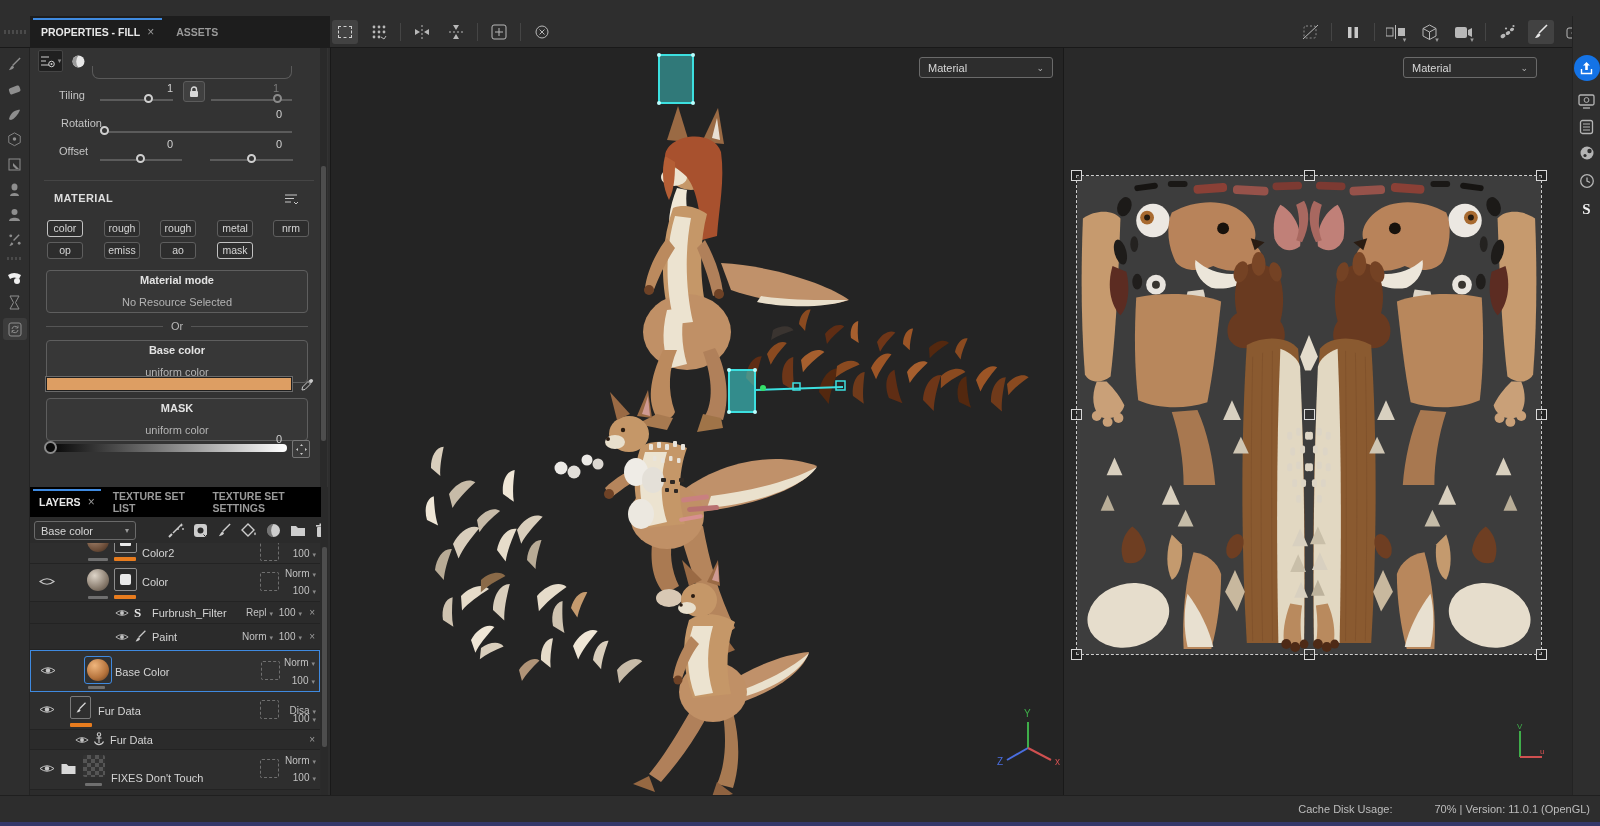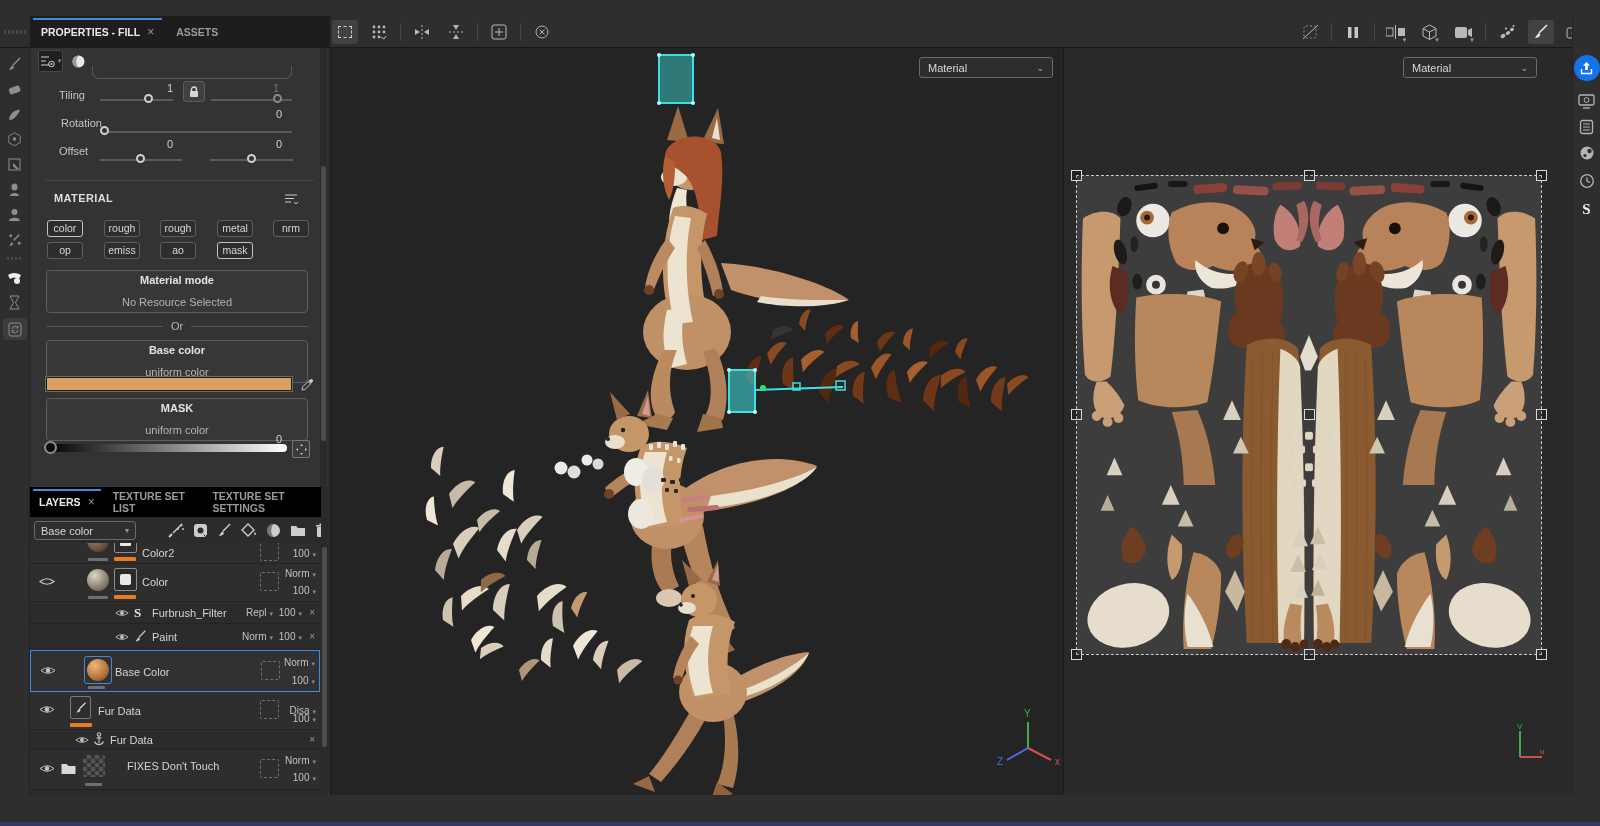--- a/index.html
+++ b/index.html
@@ -648,21 +648,21 @@
               <path d="M1 5.5 Q8 0 15 5.5 Q8 11 1 5.5 Z" fill="none" stroke="#c4c4c4"></path>
               <circle cx="8" cy="5.5" r="2.2" fill="#c4c4c4"></circle>
             </svg>
         </span>
         <span style="position:absolute; left:30px; top:12px;">
           <svg width="17" height="13" viewBox="0 0 16 13">
               <path d="M1 2 H6 L8 4 H15 V12 H1 Z" fill="#d8d8d8"></path>
             </svg>
         </span>
         <span class="thumb checker" style="left:53px; top:5px;"></span>
-        <span class="lname" style="left:81px; top:10px;margin-left:16px;">FIXES Don't Touch</span>
+        <span class="lname" style="left:81px; top:22px;">FIXES Don't Touch</span>
         <span class="dotted" style="left:230px; top:9px;"></span>
         <span class="sel" style="right:4px; top:5px;">Norm</span>
         <span class="sel" style="right:4px; top:22px;">100</span>
         <span class="underbar gray" style="left:55px; bottom:3px; width:17px;"></span>
       </div>
     </div>
     <div class="pscroll" style="right:0;">
         <span class="thumb" style="top:60px; height:200px;"></span>
       </div>
   </div>
@@ -1008,15 +1008,19 @@
     </span>
     <span class="rtool" style="margin-top:4px;">
       <svg width="16" height="16" viewBox="0 0 16 16">
           <circle cx="8" cy="8" r="6.3" fill="none" stroke="currentColor" stroke-width="1.3"></circle>
           <path d="M8 4.5 V8 L11 9.5" fill="none" stroke="currentColor" stroke-width="1.3"></path>
         </svg>
     </span>
     <span class="rtool slogo" style="margin-top:4px;">S</span>
   </div>
 
+  <div class="statusbar">
+    <span>Cache Disk Usage:</span>
+    <span>70% | Version: 11.0.1 (OpenGL)</span>
+  </div>
   <div class="bottomstrip"></div>
 
 </div>
 
 </body></html>

